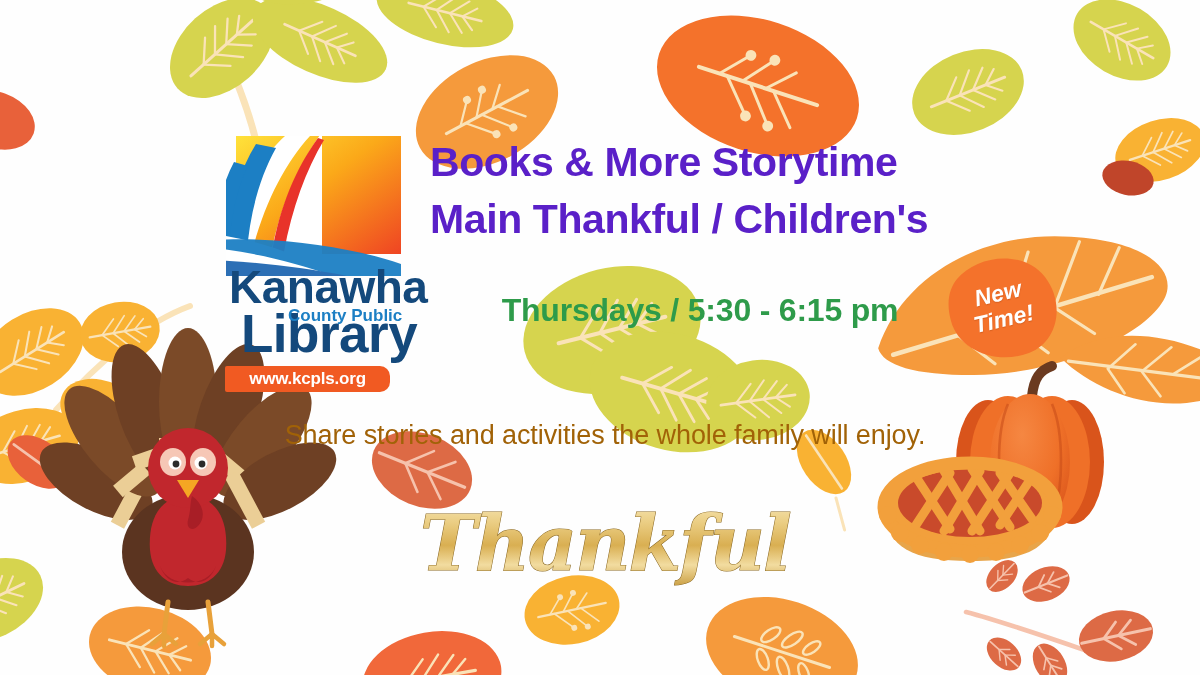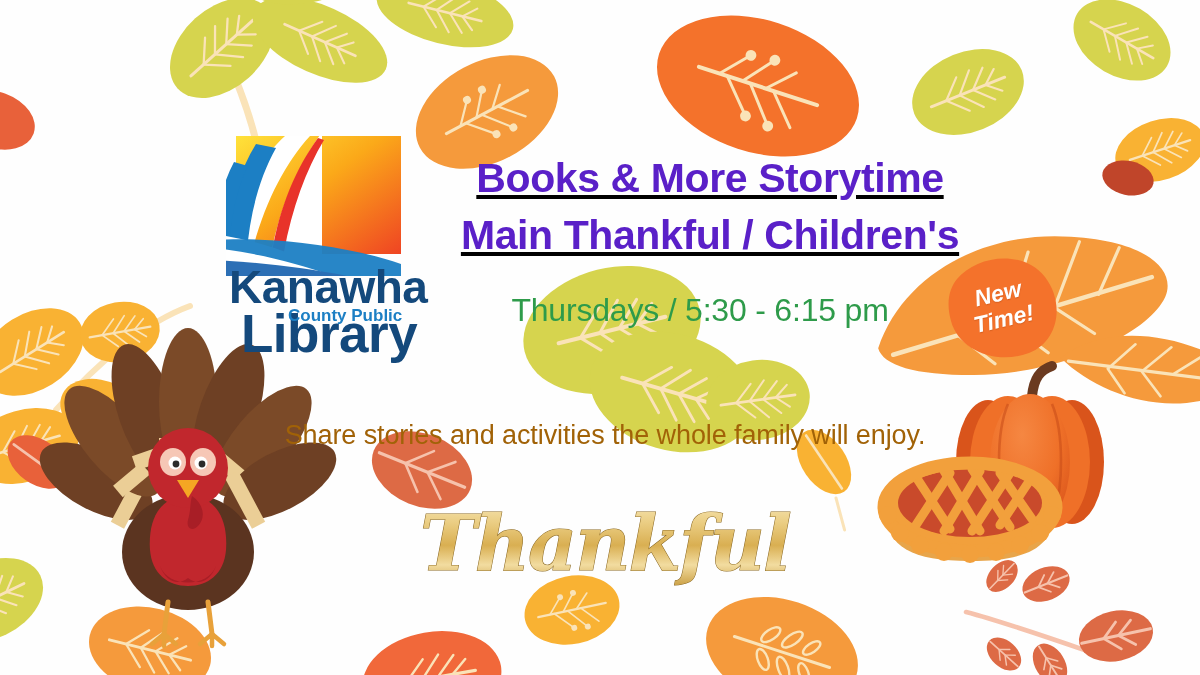--- a/index.html
+++ b/index.html
@@ -38,33 +38,31 @@
     border-radius:2px 10px 10px 2px;
     display:flex;align-items:center;justify-content:center;
   }
   #kan-url{
     font-size:17px;font-weight:bold;color:#ffffff;white-space:nowrap;
     letter-spacing:-0.2px;
   }
 
   
   #headline{
-    position:absolute;left:430px;top:150px;width:560px;
-    text-align:center;
-    text-decoration:underline;
+    position:absolute;left:430px;top:134px;width:560px;
   }
   .title-line{
     font-size:41px;font-weight:bold;color:#5A20C8;
     line-height:1.38;white-space:nowrap;letter-spacing:-0.4px;
   }
   #when{
     position:absolute;left:420px;top:288px;width:560px;text-align:center;
   }
   .when-line{
-    font-size:32px;font-weight:normal;color:#2E9B4A;
+    font-size:32px;font-weight:bold;color:#2E9B4A;
     line-height:1.42;white-space:nowrap;letter-spacing:-0.2px;
   }
   #blurb{
     position:absolute;left:200px;top:416px;width:810px;text-align:center;
   }
   .blurb-line{
     font-size:27px;color:#a16207;line-height:1.42;
     white-space:nowrap;letter-spacing:-0.1px;
   }
 
@@ -438,20 +436,23 @@
       </g>
       <g fill="#2C6FB5">
         <path d="M-14,124 C36,126 96,134 140,144 L-14,144 Z"></path>
       </g>
     </svg>
 
     <div id="logo-words">
       <div class="kan-line" id="kan-kanawha">Kanawha</div>
       <div class="kan-line" id="kan-library">Library</div>
       <div id="kan-county">County Public</div>
+      <div id="kan-url-bar">
+        <span id="kan-url">www.kcpls.org</span>
+      </div>
     </div>
   </div>
 
   <div id="headline">
     <div class="title-line">Books &amp; More Storytime</div>
     <div class="title-line">Main Thankful / Children's</div>
   </div>
 
   <div id="when">
     <div class="when-line">Thursdays / 5:30 - 6:15 pm</div>

